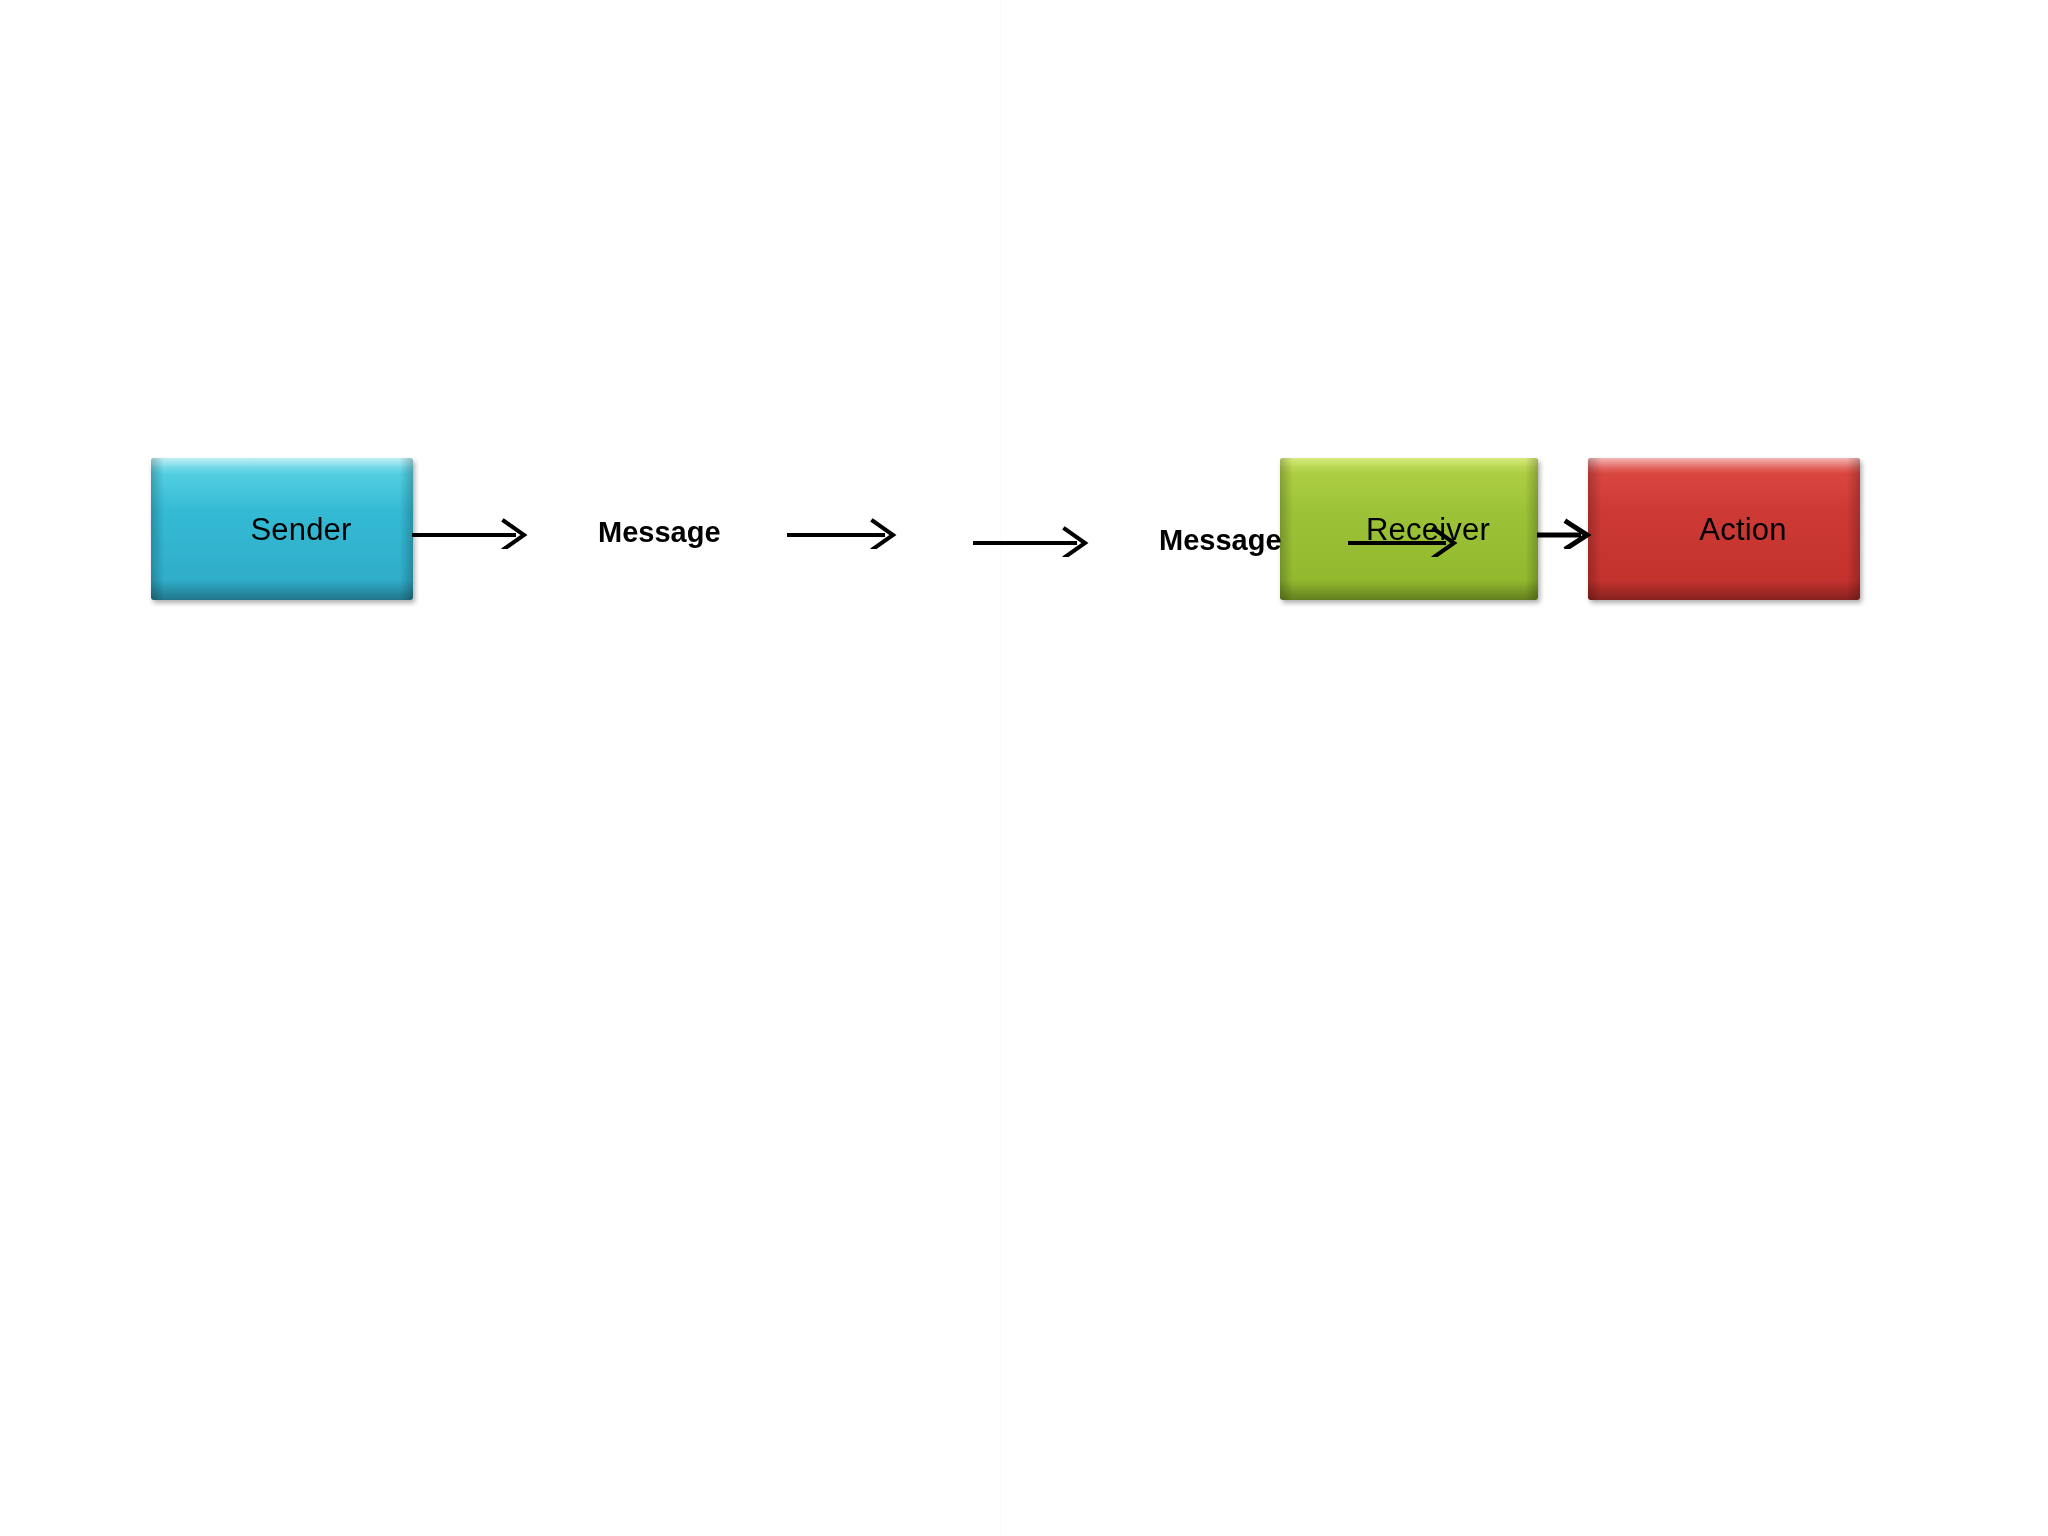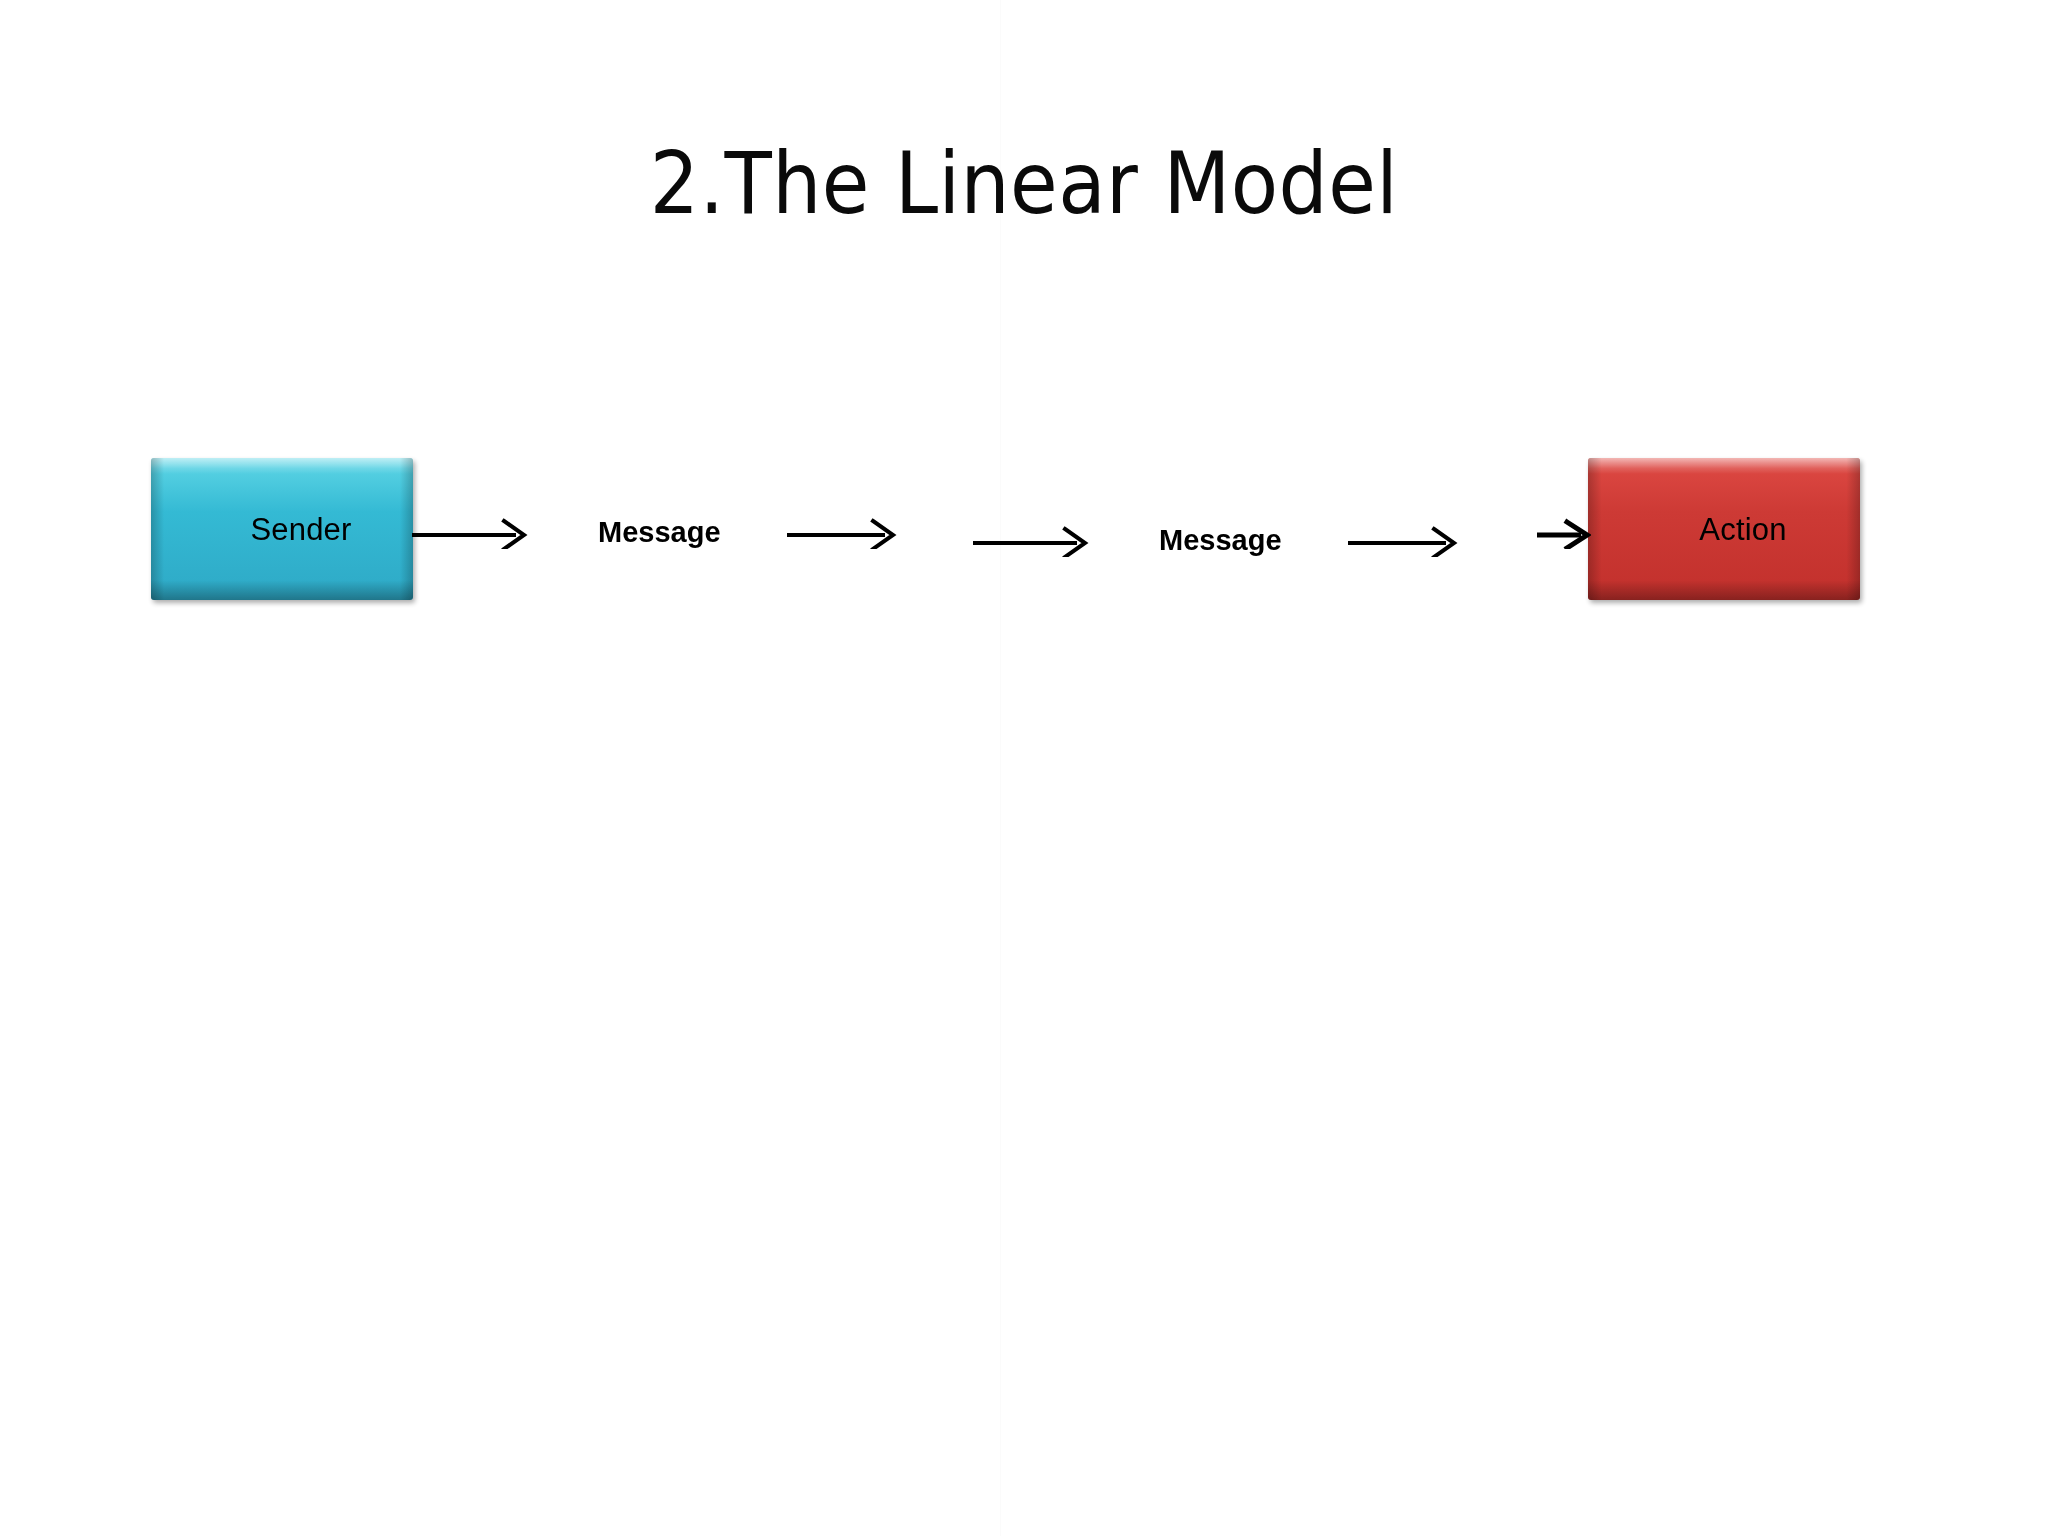--- a/index.html
+++ b/index.html
@@ -140,27 +140,29 @@
   .gap-a { width: 14px; }
   .gap-b { width: 12px; }
 </style>
 </head>
 <body>
 
 <div id="slide">
 
   <div class="seam"></div>
 
-  <div class="slide-title">2.The Linear Model</div>
 
   <div class="flow-box box-sender">
     <span class="box-label">Sender</span>
   </div>
 
 
+  <div class="flow-box box-receiver">
+    <span class="box-label">Receiver</span>
+  </div>
 
   <div class="flow-box box-action">
     <span class="box-label">Action</span>
   </div>
 
   <div class="connector connector-1">
     <svg class="arrow" width="118" height="34" viewBox="0 0 118 34">
       <line x1="0" y1="20" x2="104" y2="20" stroke="#000000" stroke-width="4"></line>
       <polyline points="92,6 112,20 92,34" fill="none" stroke="#000000" stroke-width="4" stroke-linecap="square" stroke-linejoin="miter"></polyline>
     </svg>

